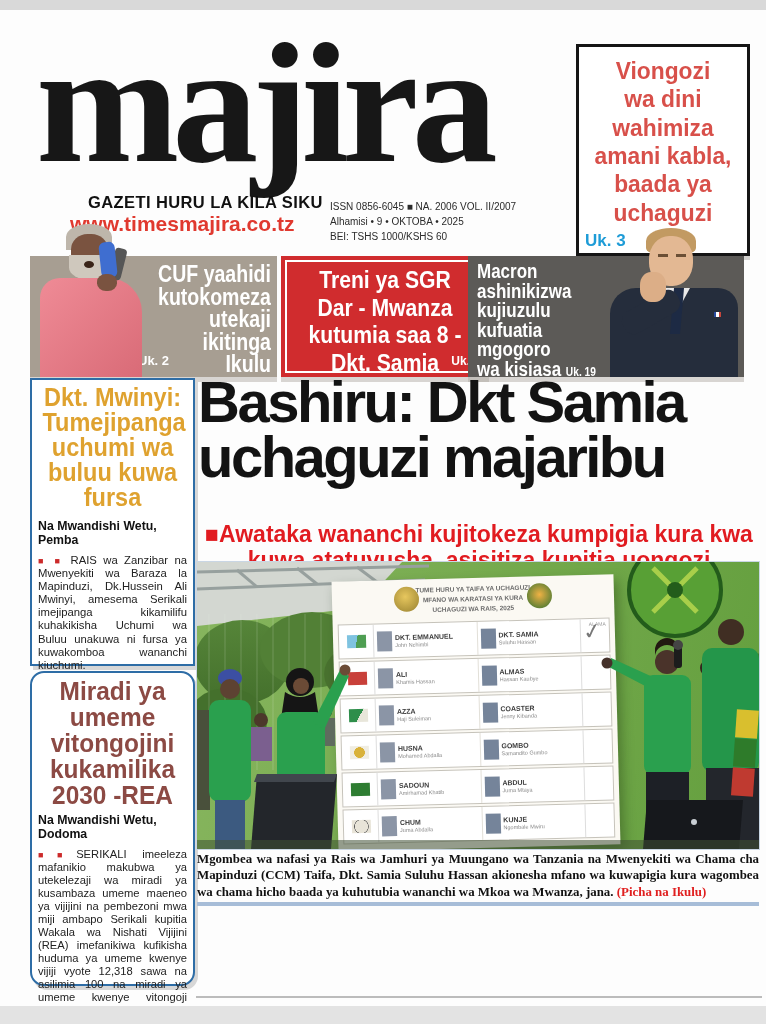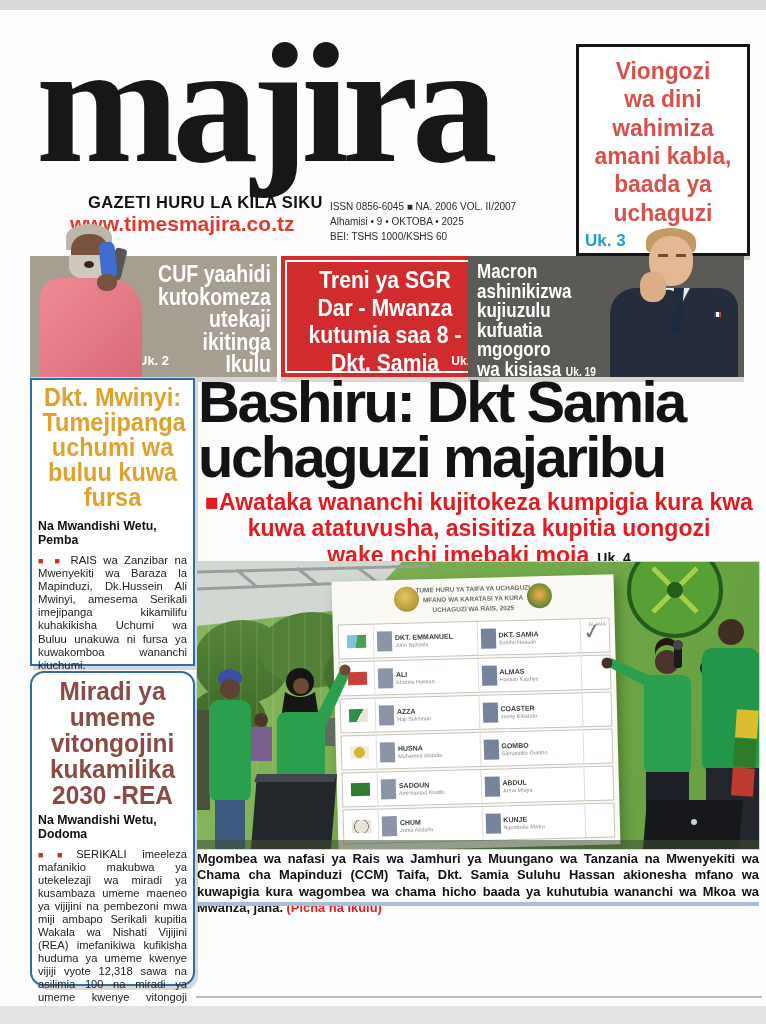--- a/index.html
+++ b/index.html
@@ -25,21 +25,21 @@
         line-height:.98;transform:scaleX(.85);transform-origin:right top;}
   .sgr-frame{position:absolute;inset:4px;border:2px solid #fff;}
   .sgr-txt{position:absolute;left:0;top:11px;width:100%;text-align:center;font-size:23px;
         line-height:1.2;transform:scaleX(.92);transform-origin:center top;}
   .mac-txt{position:absolute;left:9px;top:6px;width:140px;font-size:20px;line-height:.98;
         transform:scaleX(.85);transform-origin:left top;}
   .pref-sm{font-size:12px;font-weight:bold;color:#fff;}
   
   .lead-h{font-weight:bold;color:#131313;font-size:58px;letter-spacing:-2.5px;line-height:.94;
         transform:scaleX(1.0);transform-origin:left top;white-space:nowrap;}
-  .lead-sub{text-align:center;font-weight:bold;font-size:23px;line-height:1.15;color:#e11b20;}
+  .lead-sub{text-align:center;font-weight:bold;font-size:23px;line-height:1.15;color:#e11b20;margin-top:32px;}
   .lead-sub .pref{color:#111;font-size:14px;font-weight:bold;margin-left:8px;}
   
   .lbox{position:absolute;left:30px;width:165px;background:#fff;border:2px solid #2e6da6;
         box-shadow:3px 4px 0 rgba(130,130,130,.3);box-sizing:border-box;padding:5px 6px;}
   .lh-gold{color:#dfa22f;}
   .lh-maroon{color:#8c4a44;}
   .lbox .head{text-align:center;font-weight:bold;line-height:1.0;transform:scaleX(.94);
         transform-origin:center top;}
   .byline{font-weight:bold;font-size:12.3px;color:#111;margin-top:9px;}
   .bodytxt{font-size:11.3px;line-height:1.16;color:#222;text-align:justify;margin-top:7px;}
@@ -71,21 +71,21 @@
   .b-row:nth-child(6) .b-logo{--lg:radial-gradient(circle,#e8e4d8 55%,#555 60%,#e8e4d8 66%);}
   .b-cand{flex:1;display:flex;align-items:center;gap:3px;padding:2px 3px;overflow:hidden;}
   .b-cand+.b-cand{border-left:1px solid #e2e0d8;}
   .b-photo{width:15px;height:20px;background:#8b95a6;flex:none;}
   .b-photo.p2{background:#75849a;}
   .b-name{font-size:7px;font-weight:bold;color:#3d3d3d;line-height:1.15;}
   .b-sub{font-size:5.5px;color:#8a8a8a;line-height:1.1;}
   .b-alama{width:28px;border-left:1px solid #ddd;position:relative;}
   .b-check{position:absolute;left:2px;top:0px;font-size:22px;color:#777;transform:rotate(-8deg);}
   
-  .caption{font-weight:bold;font-size:12.9px;line-height:1.26;color:#111;text-align:justify;}
+  .caption{font-weight:bold;font-size:12.9px;line-height:1.26;color:#111;text-align:justify;font-family:Liberation Serif, serif;}
   .caption .credit{color:#e02020;}
   .divider{background:#a7bdd8;}
   .purple-h{font-weight:bold;color:#7c3f9a;font-size:48px;letter-spacing:-1.5px;line-height:.92;
         transform:scaleX(.99);transform-origin:left top;white-space:nowrap;}
   .p-ref{position:absolute;right:2px;bottom:-8px;font-weight:bold;font-size:14px;color:#111;}
   .underline{background:#bcbcbc;}
   
   .fig{position:absolute;z-index:5;}
   .fig > div{position:absolute;}
 </style>

